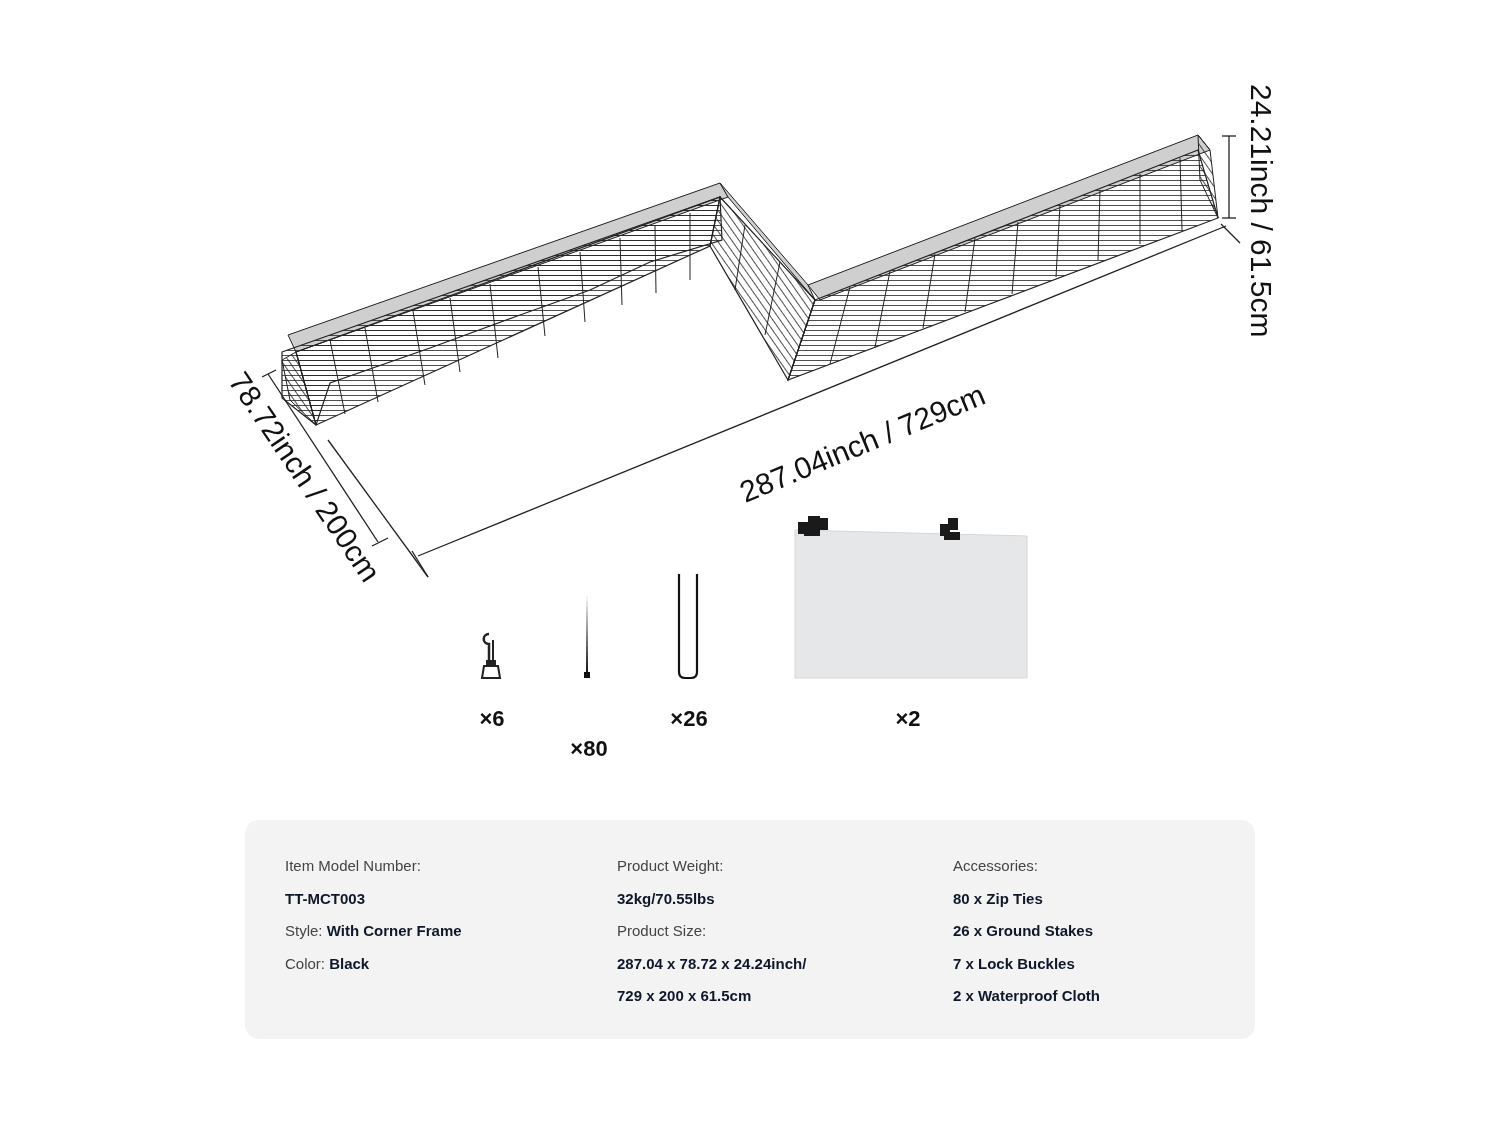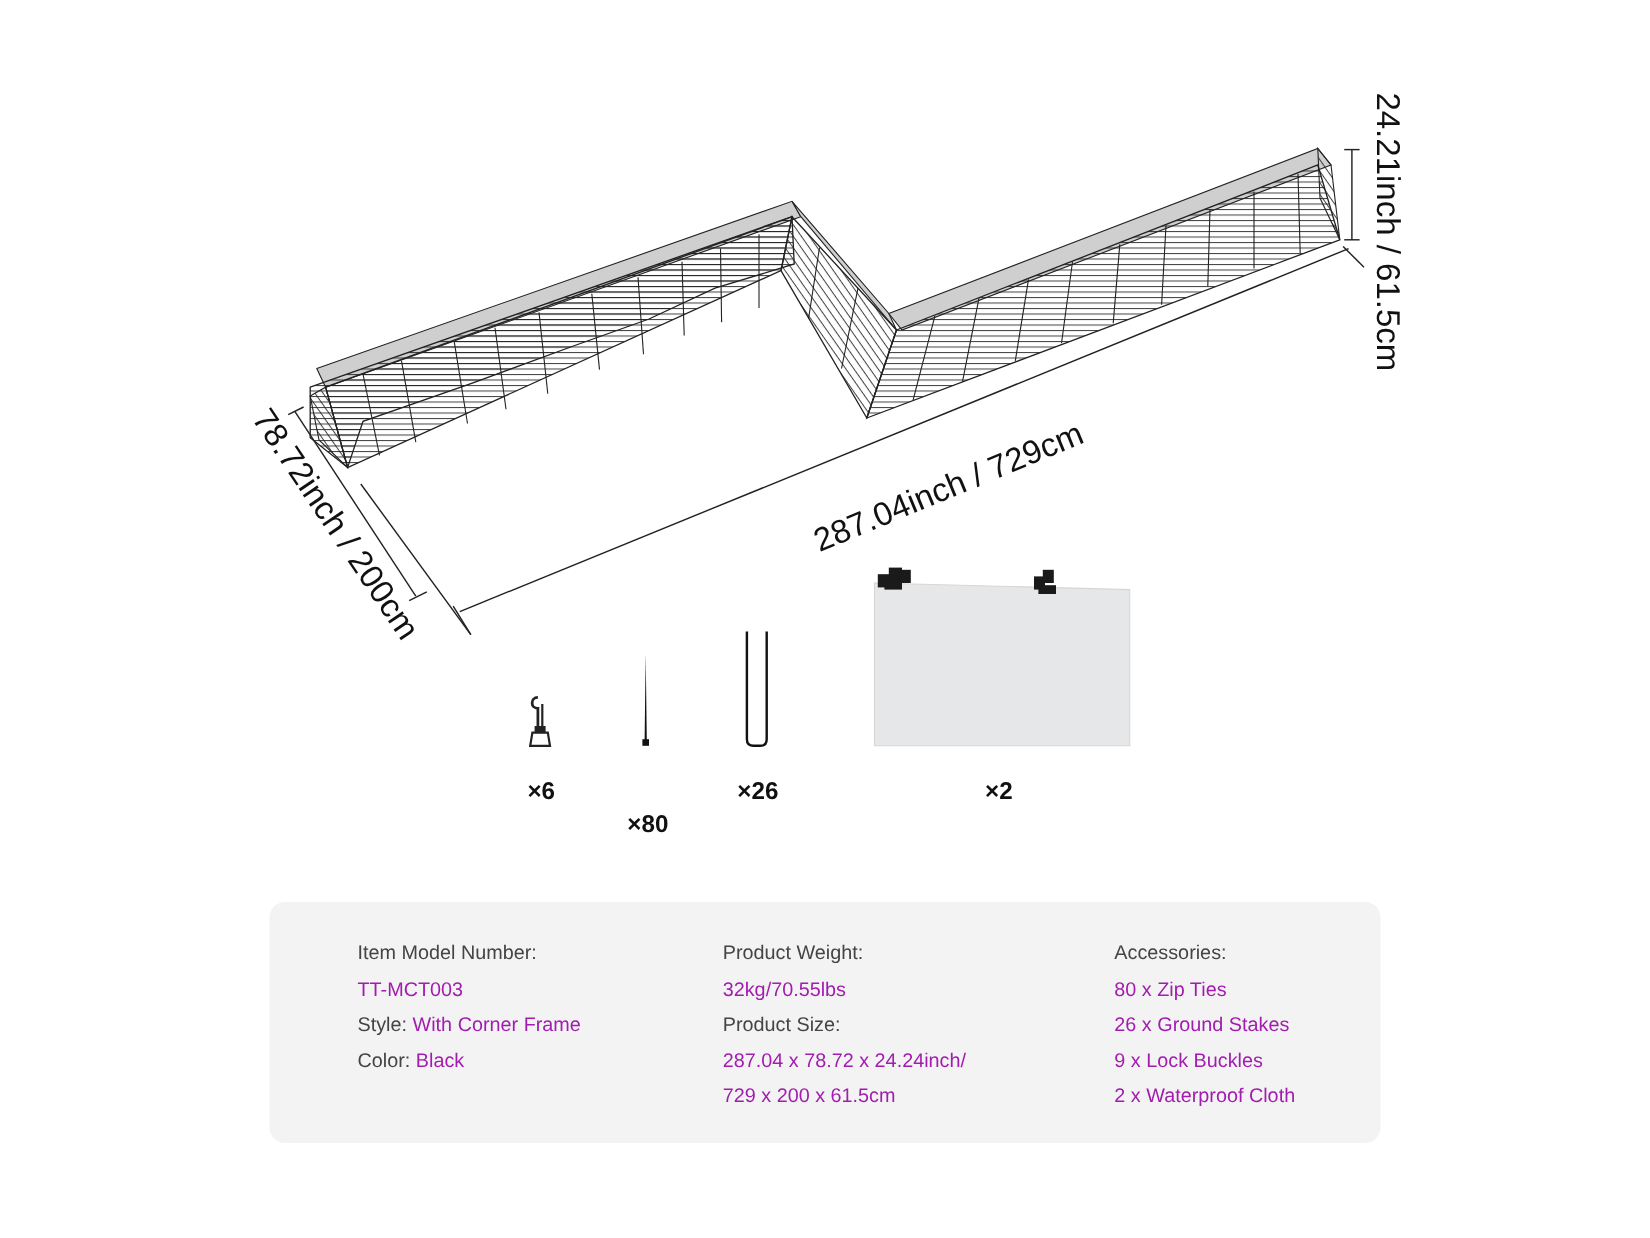--- a/index.html
+++ b/index.html
@@ -5,23 +5,23 @@
   html, body { margin: 0; padding: 0; background: #ffffff; }
   body { width: 1500px; height: 1125px; position: relative; overflow: hidden;
          font-family: "Liberation Sans", "DejaVu Sans", sans-serif; color: #111; }
   .canvas { position: absolute; left: 0; top: 0; width: 1500px; height: 1125px; }
   .dim-label { position: absolute; font-size: 30px; color: #111; white-space: nowrap;
                font-family: "Liberation Sans", sans-serif; transform-origin: 0 0; }
   .qty { position: absolute; font-size: 22px; font-weight: bold; color: #111;
          transform: translateX(-50%); font-family: "Liberation Sans", sans-serif; }
   .spec-panel { position: absolute; left: 245px; top: 820px; width: 1010px; height: 219px;
                 background: #f3f3f3; border-radius: 14px; }
-  .spec-col { position: absolute; top: 30px; font-size: 18px; line-height: 32.5px; margin-left: 40px; }
+  .spec-col { position: absolute; top: 30px; font-size: 15px; line-height: 32.5px; }
   .spec-col .lbl { color: #444; font-weight: normal; }
-  .spec-col .val { color: #a21caf; font-weight: normal; }
+  .spec-col .val { color: #0f172a; font-weight: bold; }
   .spec-line { white-space: nowrap; }
 </style>
 </head>
 <body>
 
 <div class="canvas">
 
   <svg width="1500" height="1125" style="position:absolute;left:0;top:0;">
     <defs>
       <pattern id="hmesh" width="6" height="5" patternUnits="userSpaceOnUse">
@@ -136,21 +136,21 @@
       <div class="spec-line"><span class="lbl">Style: </span><span class="val">With Corner Frame</span></div>
       <div class="spec-line"><span class="lbl">Color: </span><span class="val">Black</span></div>
     </div>
     <div class="spec-col" style="left:372px;">
       <div class="spec-line"><span class="lbl">Product Weight:</span></div>
       <div class="spec-line"><span class="val">32kg/70.55lbs</span></div>
       <div class="spec-line"><span class="lbl">Product Size:</span></div>
       <div class="spec-line"><span class="val">287.04 x 78.72 x 24.24inch/</span></div>
       <div class="spec-line"><span class="val">729 x 200 x 61.5cm</span></div>
     </div>
-    <div class="spec-col" style="left:728px;">
+    <div class="spec-col" style="left:708px;">
       <div class="spec-line"><span class="lbl">Accessories:</span></div>
       <div class="spec-line"><span class="val">80 x Zip Ties</span></div>
       <div class="spec-line"><span class="val">26 x Ground Stakes</span></div>
-      <div class="spec-line"><span class="val">9 x Lock Buckles</span></div>
+      <div class="spec-line"><span class="val">7 x Lock Buckles</span></div>
       <div class="spec-line"><span class="val">2 x Waterproof Cloth</span></div>
     </div>
   </div>
 </div>
 
 </body></html>

